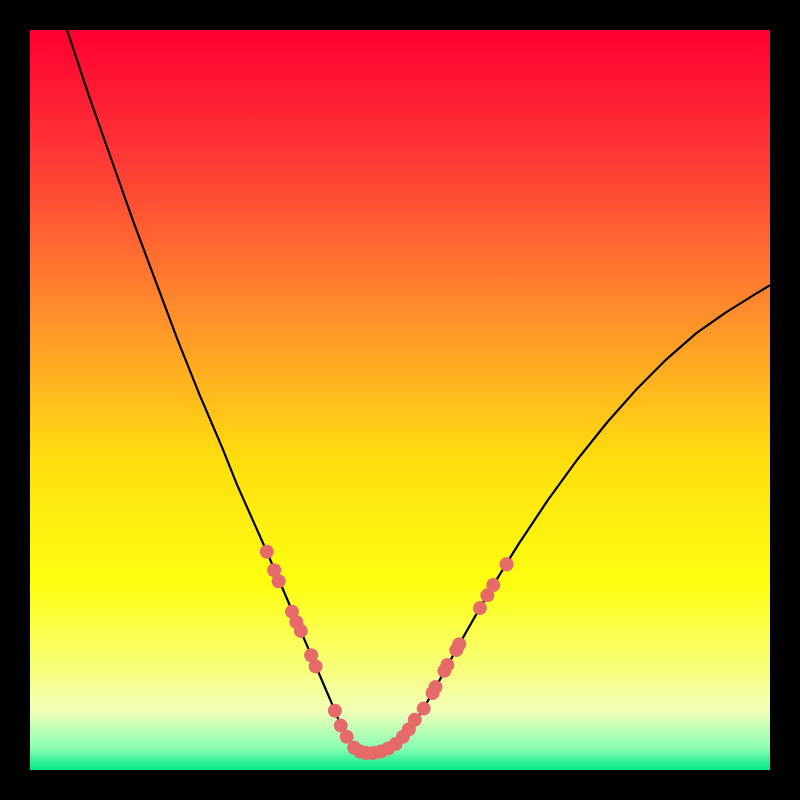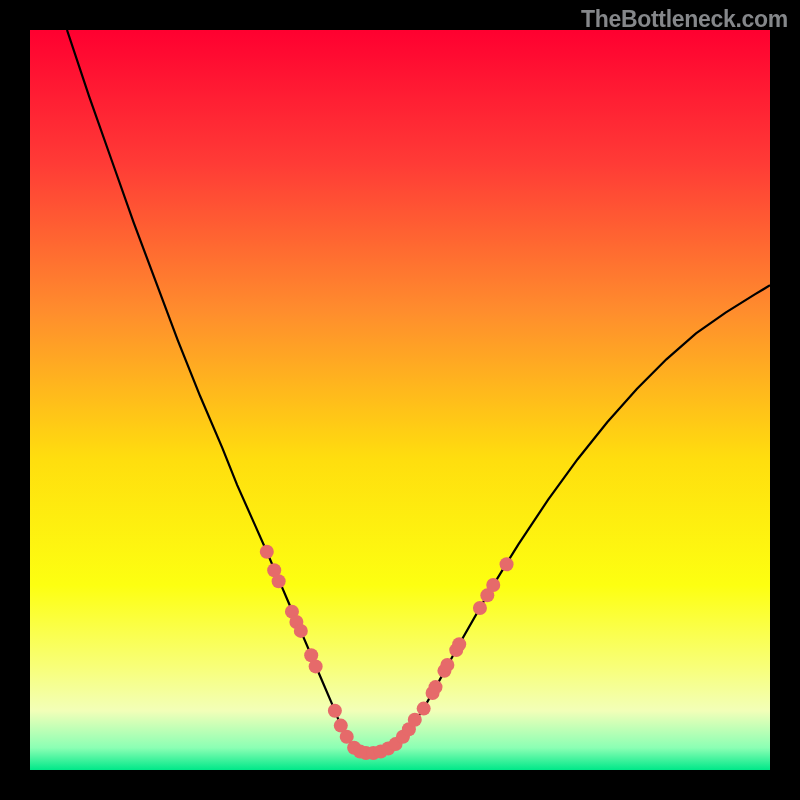--- a/index.html
+++ b/index.html
@@ -52,21 +52,20 @@
     font-size: 23px;
     font-weight: bold;
     color: #85878a;
     letter-spacing: -0.3px;
   }
 </style>
 </head>
 <body>
 
 <div class="outer">
-  <div class="watermark">TheBottleneck.com</div>
   <div class="plot">
     <svg class="gradient" viewBox="0 0 740 740" preserveAspectRatio="none">
       <defs>
         <linearGradient id="bg-grad" x1="0" y1="0" x2="0" y2="1">
             <stop offset="0%" stop-color="#FF0030"></stop>
             <stop offset="18%" stop-color="#FF3B36"></stop>
             <stop offset="38%" stop-color="#FF8D2D"></stop>
             <stop offset="58%" stop-color="#FFDE0E"></stop>
             <stop offset="75%" stop-color="#FDFF11"></stop>
             <stop offset="86%" stop-color="#F8FF78"></stop>

